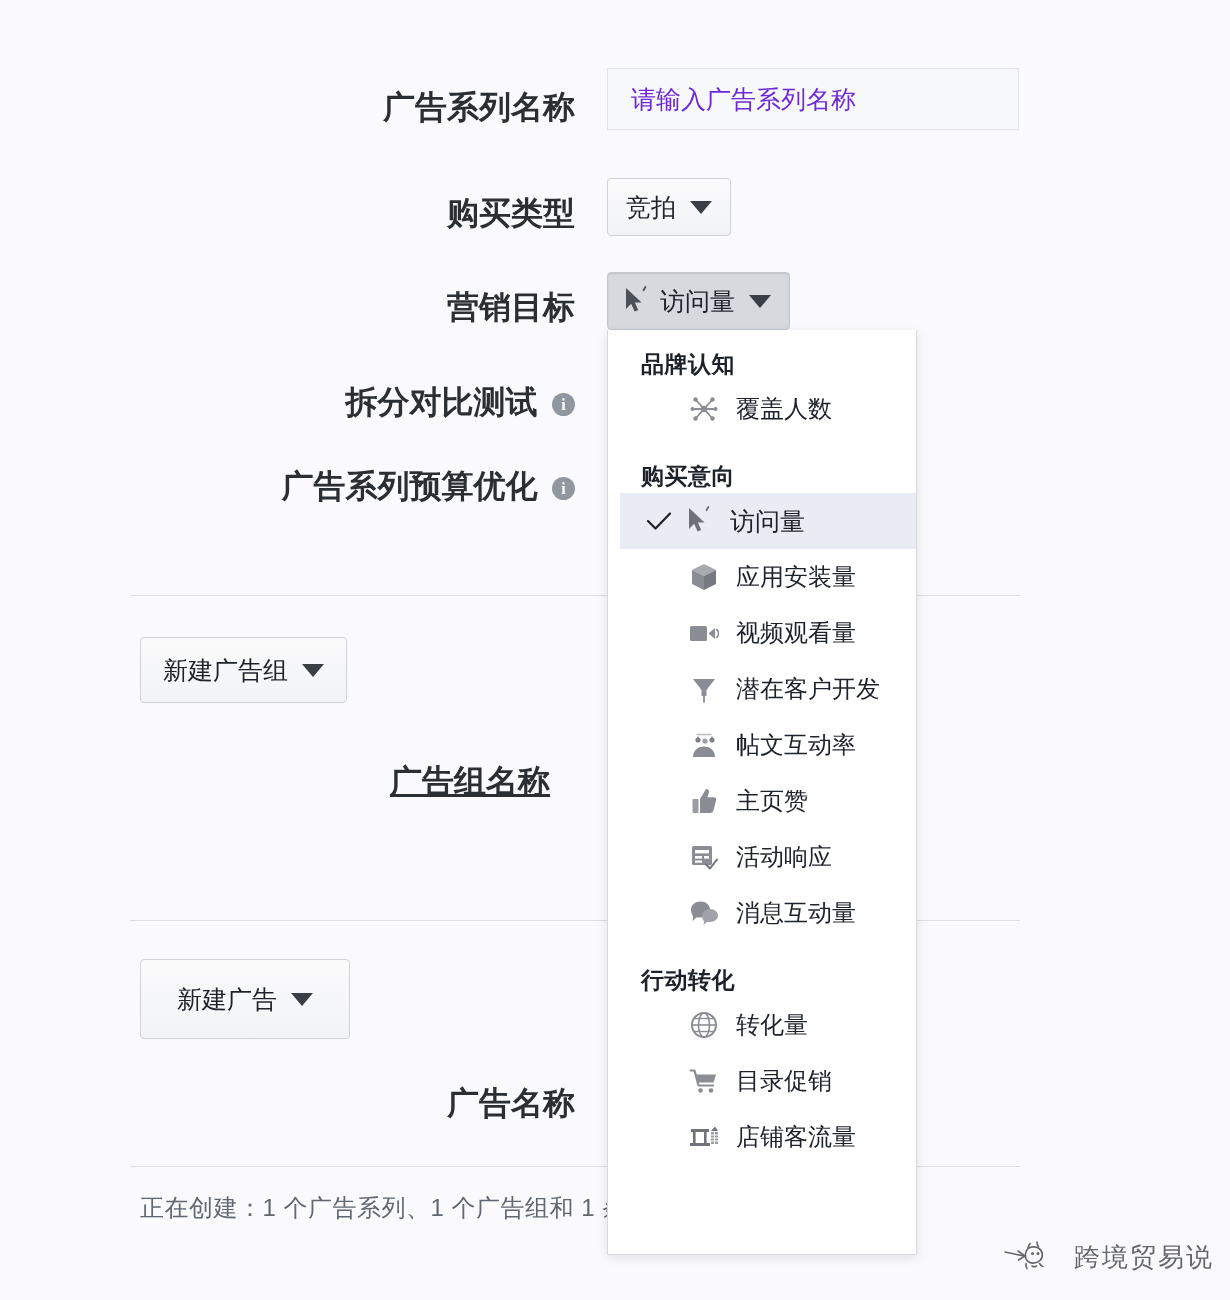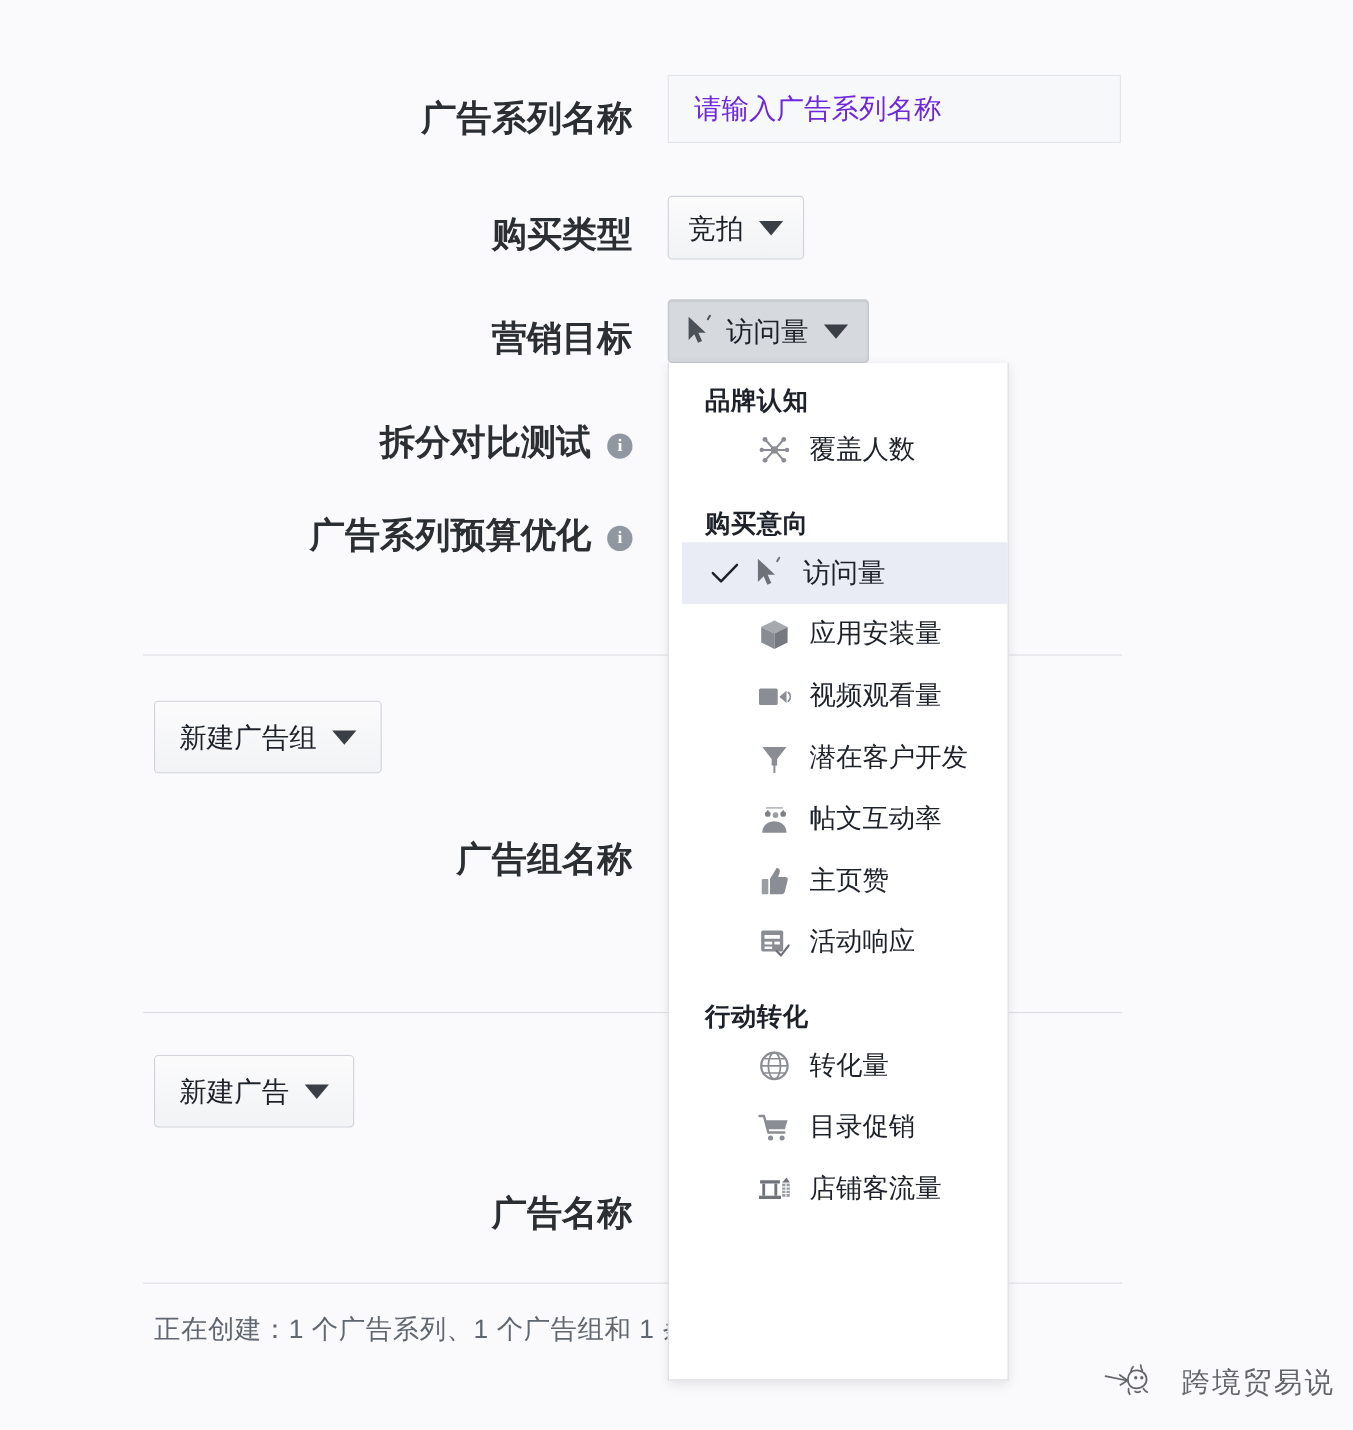--- a/index.html
+++ b/index.html
@@ -70,21 +70,21 @@
   }
   .btn.pressed {
     background: #d6d9de;
     border-color: #c4c8ce;
     box-shadow: inset 0 1px 2px rgba(0,0,0,.10);
   }
 
   #buy-type-button { left: 607px; top: 178px; height: 58px; }
   #objective-button { left: 607px; top: 272px; height: 58px; padding: 0 18px 0 14px; }
   #new-adset-button { left: 140px; top: 637px; height: 66px; padding: 0 22px; }
-  #new-ad-button    { left: 140px; top: 959px; height: 66px; padding: 0 22px; }
+  #new-ad-button    { left: 140px; top: 959px; height: 80px; padding: 0 36px; }
 
   
   .cursor-glyph {
     display: inline-block;
     position: relative;
     width: 26px;
     height: 30px;
     margin-right: 12px;
     flex: none;
   }
@@ -241,21 +241,21 @@
 </div>
 
 <div class="rule" style="top:595px; width:890px;"></div>
 <div class="rule" style="top:920px; width:890px;"></div>
 <div class="rule" style="top:1166px; width:890px;"></div>
 
 <div class="abs btn" id="new-adset-button">
   <span>新建广告组</span>
   <span class="caret"></span>
 </div>
-<div class="abs row-label" style="right:655px; top:760px;">广告组名称</div>
+<div class="abs row-label" style="right:680px; top:760px;text-decoration:underline;">广告组名称</div>
 
 <div class="abs btn" id="new-ad-button">
   <span>新建广告</span>
   <span class="caret"></span>
 </div>
 <div class="abs row-label" style="right:655px; top:1082px;">广告名称</div>
 
 <div class="abs" id="status-text">正在创建：1 个广告系列、1 个广告组和 1 条</div>
 
 <div class="abs" id="objective-dropdown">
@@ -373,20 +373,34 @@
         <rect x="5" y="7" width="14" height="3.4" fill="#ffffff"></rect>
         <rect x="5" y="13" width="7" height="2.6" fill="#ffffff"></rect>
         <rect x="14" y="13" width="5" height="2.6" fill="#ffffff"></rect>
         <rect x="5" y="17.5" width="7" height="2.2" fill="#ffffff"></rect>
         <path d="M16 21.5 L20 25.5 L27 16.5" fill="none" stroke="#6e7278" stroke-width="2" stroke-linecap="round" stroke-linejoin="round"></path>
       </svg>
     </span>
     <span class="mi-label">活动响应</span>
   </div>
 
+  <div class="menu-item">
+    <span class="check"></span>
+    <span class="mi-icon">
+      <svg width="30" height="26" viewBox="0 0 30 26">
+        <path d="M2 9.5 C2 4.8 6.3 1.5 11.5 1.5 C16.7 1.5 21 4.8 21 9.5
+                 C21 14.2 16.7 17.5 11.5 17.5 L7.5 17.5 L3.5 21 L4.3 16.6
+                 C2.9 14.9 2 12.4 2 9.5 Z" fill="#8a8d93"></path>
+        <path d="M13 15.5 C13 11.9 16.6 9 21 9 C25.4 9 29 11.9 29 15.5
+                 C29 19.1 25.4 22 21 22 L18 22 L14.5 25 L15.2 21.3
+                 C13.8 20 13 17.9 13 15.5 Z" fill="#9fa2a7"></path>
+      </svg>
+    </span>
+    <span class="mi-label">消息互动量</span>
+  </div>
 
   <div class="menu-section-header mid">行动转化</div>
 
   <div class="menu-item">
     <span class="check"></span>
     <span class="mi-icon">
       <svg width="28" height="28" viewBox="0 0 28 28">
         <circle cx="14" cy="14" r="12" fill="none" stroke="#8a8d93" stroke-width="2"></circle>
         <ellipse cx="14" cy="14" rx="5.5" ry="12" fill="none" stroke="#8a8d93" stroke-width="1.6"></ellipse>
         <line x1="2" y1="14" x2="26" y2="14" stroke="#8a8d93" stroke-width="1.6"></line>

